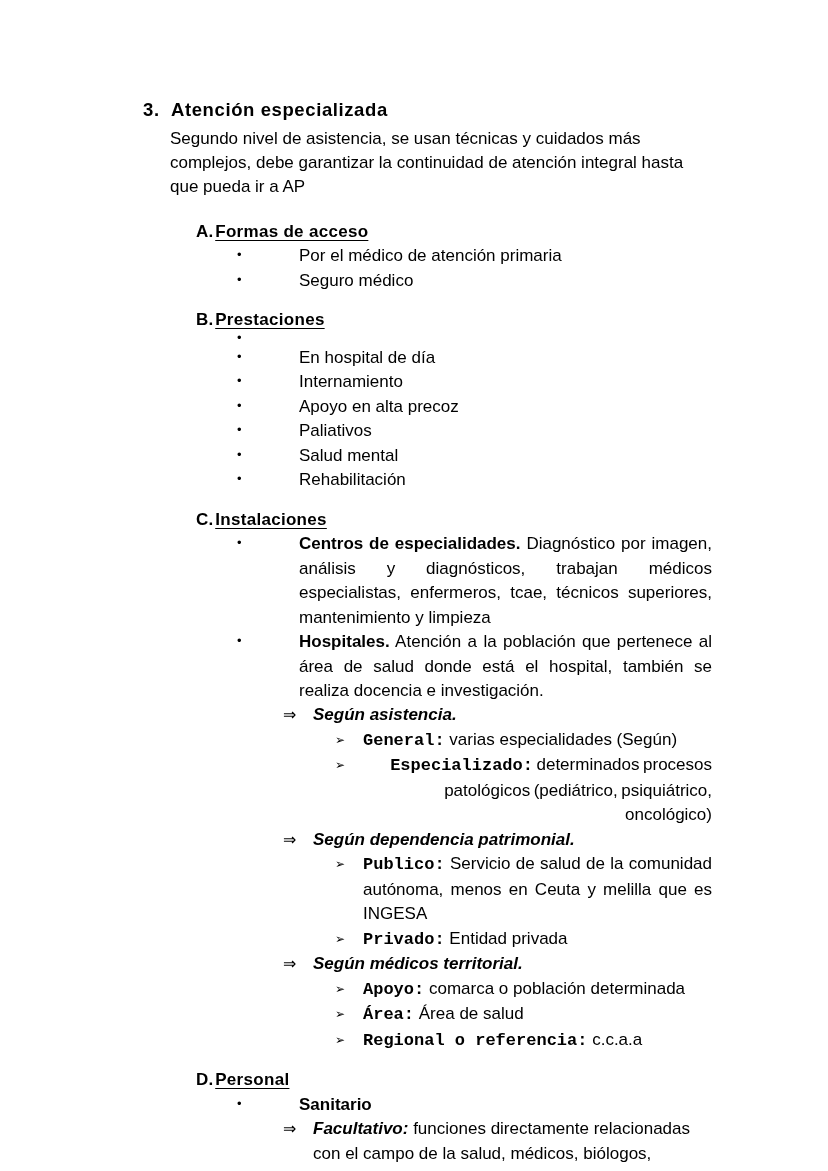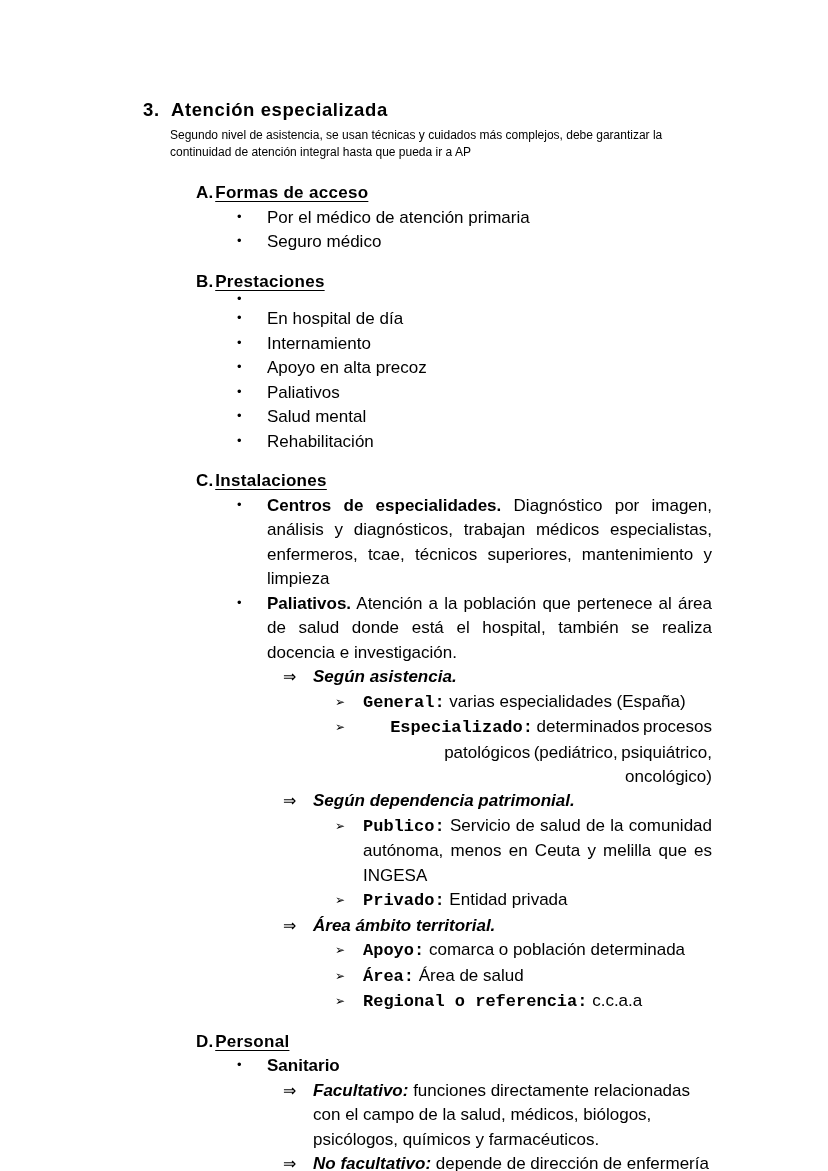--- a/index.html
+++ b/index.html
@@ -38,21 +38,21 @@
     flex: 0 0 28px;
   }
   .h-main .txt {
     text-underline-offset: 2.5px;
   }
 
   
   .intro {
     margin: 0 0 5px 0;
     padding-left: 27px;
-    font-size: 12px;
+    font-size: 17px;
     line-height: 1.42;
     text-align: left;
   }
 
   
   .sec {
     margin: 0;
   }
   .sec-head {
     display: flex;
@@ -86,20 +86,21 @@
   }
   .bullet-row .mk {
     flex: 0 0 30px;
     font-size: 13px;
     line-height: 1;
     position: relative;
     top: -2px;
   }
   .bullet-row .bd {
     flex: 1 1 auto;
+    margin-left: 32px;
   }
   .bullet-row.justify .bd {
     text-align: justify;
     text-justify: inter-word;
   }
   .bullet-row .bd b {
     font-weight: bold;
   }
 
   
@@ -227,34 +228,34 @@
       <span class="mk">•</span>
       <span class="bd">
         <b>Centros de especialidades.</b>
         <span>Diagnóstico por imagen, análisis y diagnósticos, trabajan médicos especialistas, enfermeros, tcae, técnicos superiores, mantenimiento y limpieza</span>
       </span>
     </div>
 
     <div class="bullet-row justify">
       <span class="mk">•</span>
       <span class="bd">
-        <b>Paliativos.</b>
+        <b>Hospitales.</b>
         <span>Atención a la población que pertenece al área de salud donde está el hospital, también se realiza docencia e investigación.</span>
       </span>
     </div>
 
     <div class="arrow-row">
       <span class="mk">⇒</span>
       <span class="bd"><i>Según asistencia.</i></span>
     </div>
     <div class="tri-row">
       <span class="mk">➢</span>
       <span class="bd">
         <b>General:</b>
-        <span>varias especialidades (España)</span>
+        <span>varias especialidades (Según)</span>
       </span>
     </div>
     <div class="tri-row">
       <span class="mk">➢</span>
       <span class="bd tight">
         <b>Especializado:</b>
         <span>determinados procesos patológicos (pediátrico, psiquiátrico, oncológico)</span>
       </span>
     </div>
 
@@ -272,21 +273,21 @@
     <div class="tri-row">
       <span class="mk">➢</span>
       <span class="bd">
         <b>Privado:</b>
         <span>Entidad privada</span>
       </span>
     </div>
 
     <div class="arrow-row">
       <span class="mk">⇒</span>
-      <span class="bd"><i>Área ámbito territorial.</i></span>
+      <span class="bd"><i>Según médicos territorial.</i></span>
     </div>
     <div class="tri-row">
       <span class="mk">➢</span>
       <span class="bd">
         <b>Apoyo:</b>
         <span>comarca o población determinada</span>
       </span>
     </div>
     <div class="tri-row">
       <span class="mk">➢</span>

